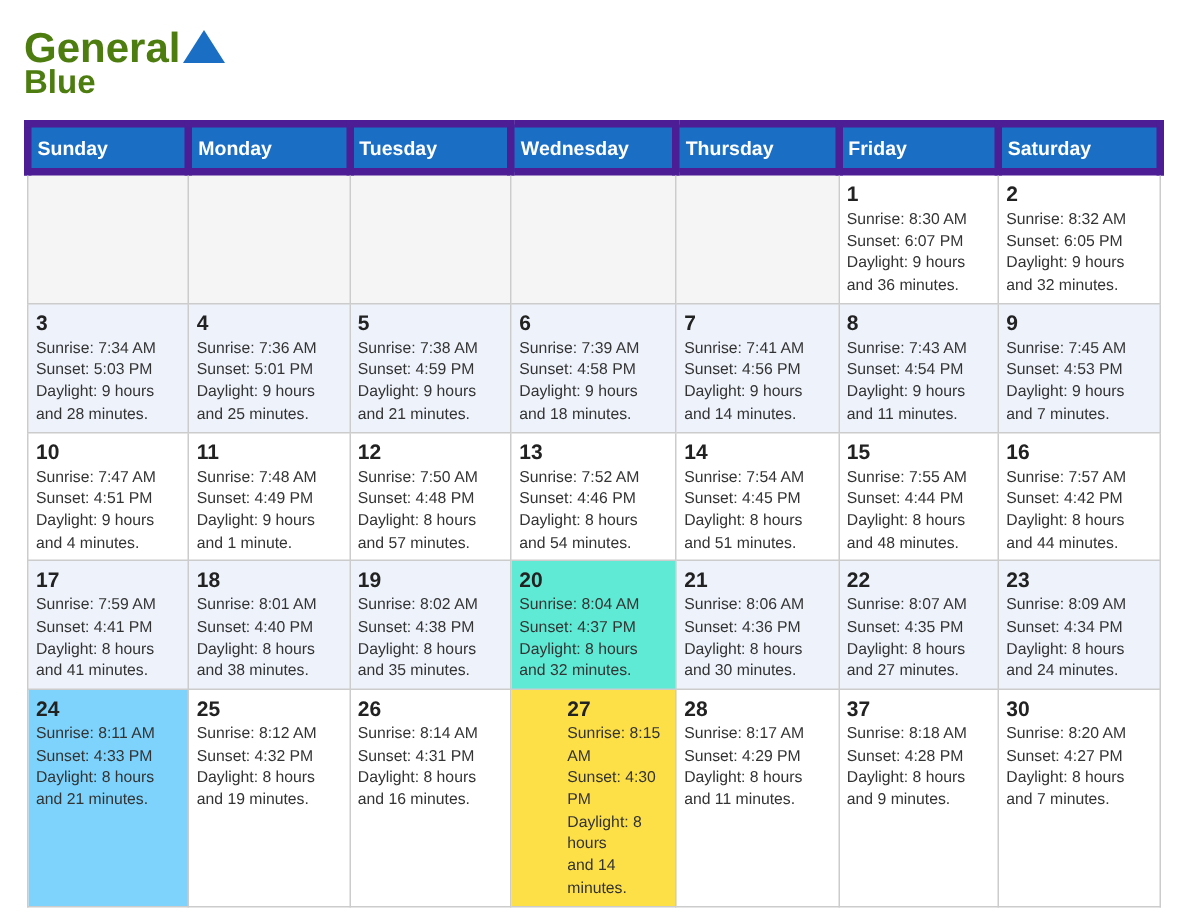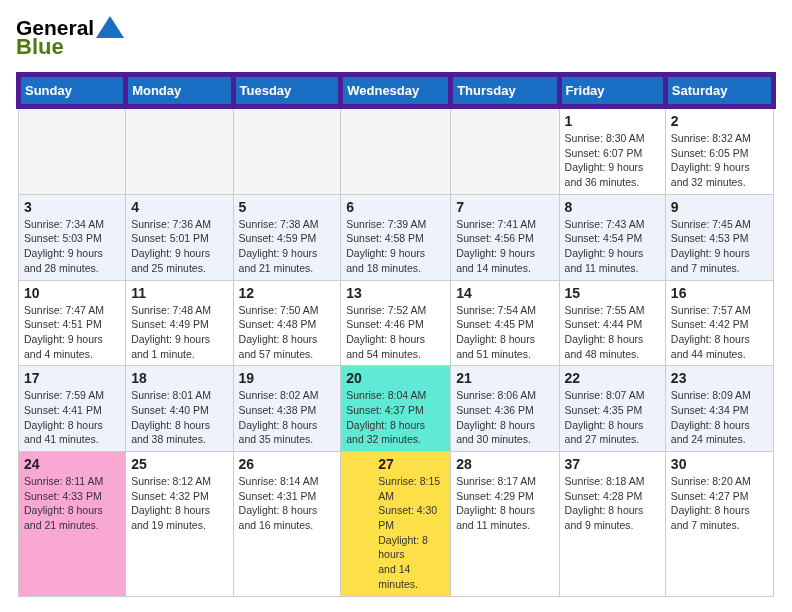--- a/index.html
+++ b/index.html
@@ -75,21 +75,21 @@
       line-height: 1.4;
       color: #333;
     }
   </style>
 </head>
 <body>
 
 <div class="header">
   <div class="logo">
     <div style="display:flex;align-items:center;">
-      <span style="font-size:21px;font-weight:bold;color:#000000;">General</span>
+      <span style="font-size:28px;font-weight:bold;color:#4d7c0f;">General</span>
       <svg width="28" height="22" viewBox="0 0 28 22" style="margin-left:2px;margin-top:-2px;">
         <polygon points="0,22 14,0 28,22" fill="#1a6fc4"></polygon>
       </svg>
     </div>
     <span style="font-size:22px;font-weight:bold;color:#4d7c0f;margin-top:-6px;margin-left:0;">Blue</span>
   </div>
   <div class="title-block">
     <div class="month-title"></div>
     <div class="location"></div>
   </div>
@@ -207,21 +207,21 @@
         <td style="background: rgb(238, 243, 251);">
           <span class="day-num">22</span>
           <div class="day-info">Sunrise: 8:07 AM<br>Sunset: 4:35 PM<br>Daylight: 8 hours<br>and 27 minutes.</div>
         </td>
         <td style="background: rgb(238, 243, 251);">
           <span class="day-num">23</span>
           <div class="day-info">Sunrise: 8:09 AM<br>Sunset: 4:34 PM<br>Daylight: 8 hours<br>and 24 minutes.</div>
         </td>
       </tr>
       <tr>
-        <td style="background: #f9a8d4;">
+        <td style="background: #7dd3fc;">
           <span class="day-num">24</span>
           <div class="day-info">Sunrise: 8:11 AM<br>Sunset: 4:33 PM<br>Daylight: 8 hours<br>and 21 minutes.</div>
         </td>
         <td style="background: rgb(255, 255, 255);">
           <span class="day-num">25</span>
           <div class="day-info">Sunrise: 8:12 AM<br>Sunset: 4:32 PM<br>Daylight: 8 hours<br>and 19 minutes.</div>
         </td>
         <td style="background: rgb(255, 255, 255);">
           <span class="day-num">26</span>
           <div class="day-info">Sunrise: 8:14 AM<br>Sunset: 4:31 PM<br>Daylight: 8 hours<br>and 16 minutes.</div>

